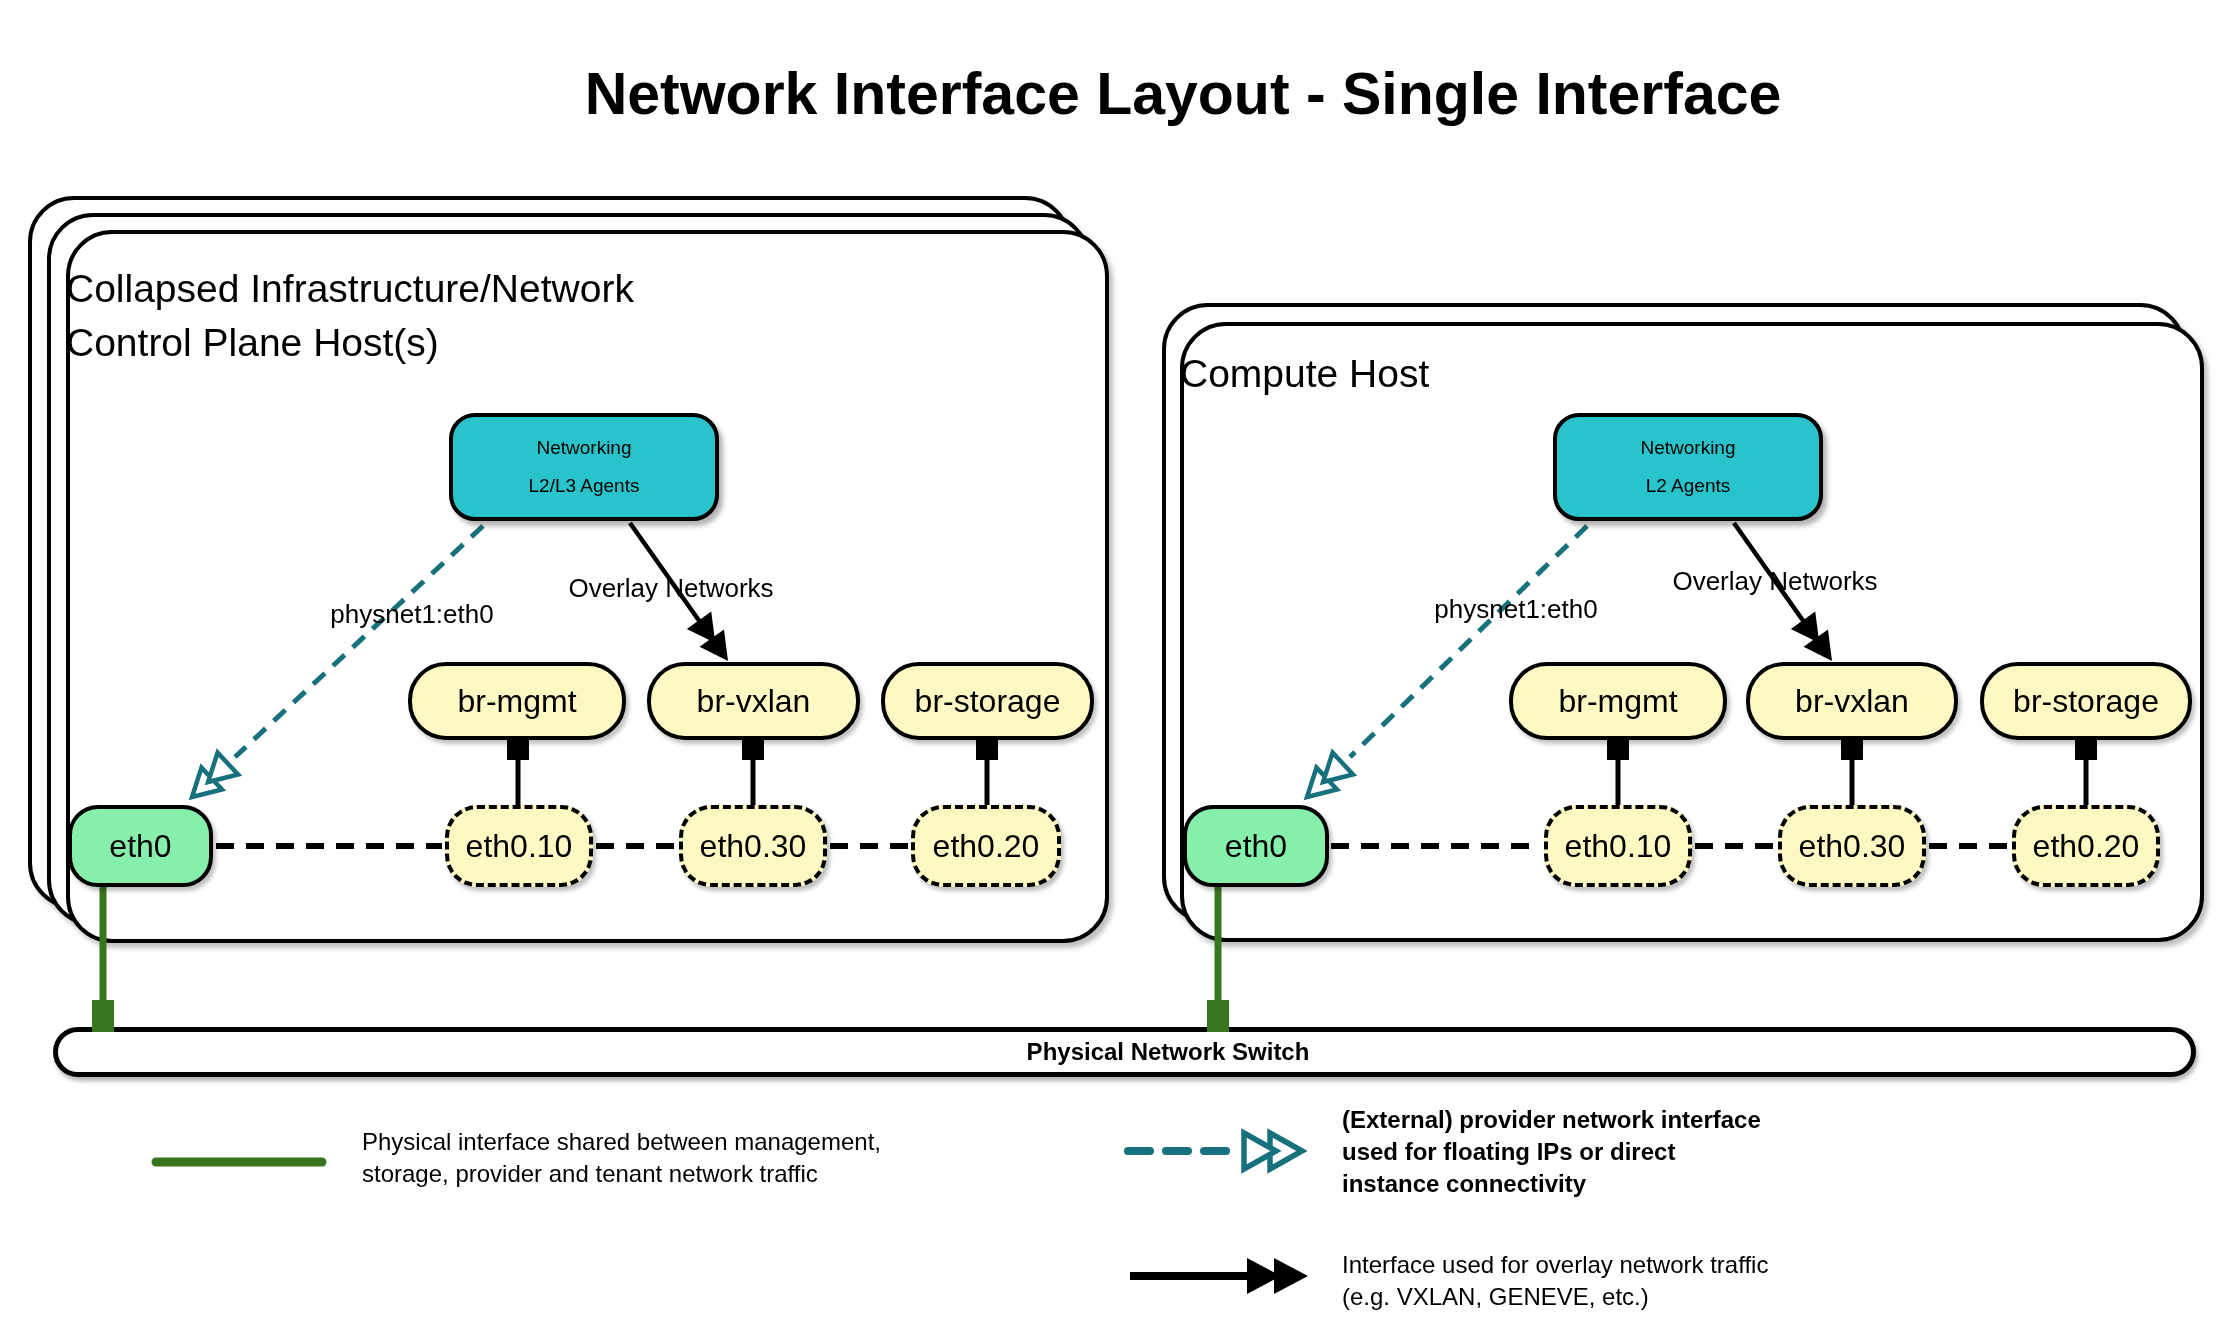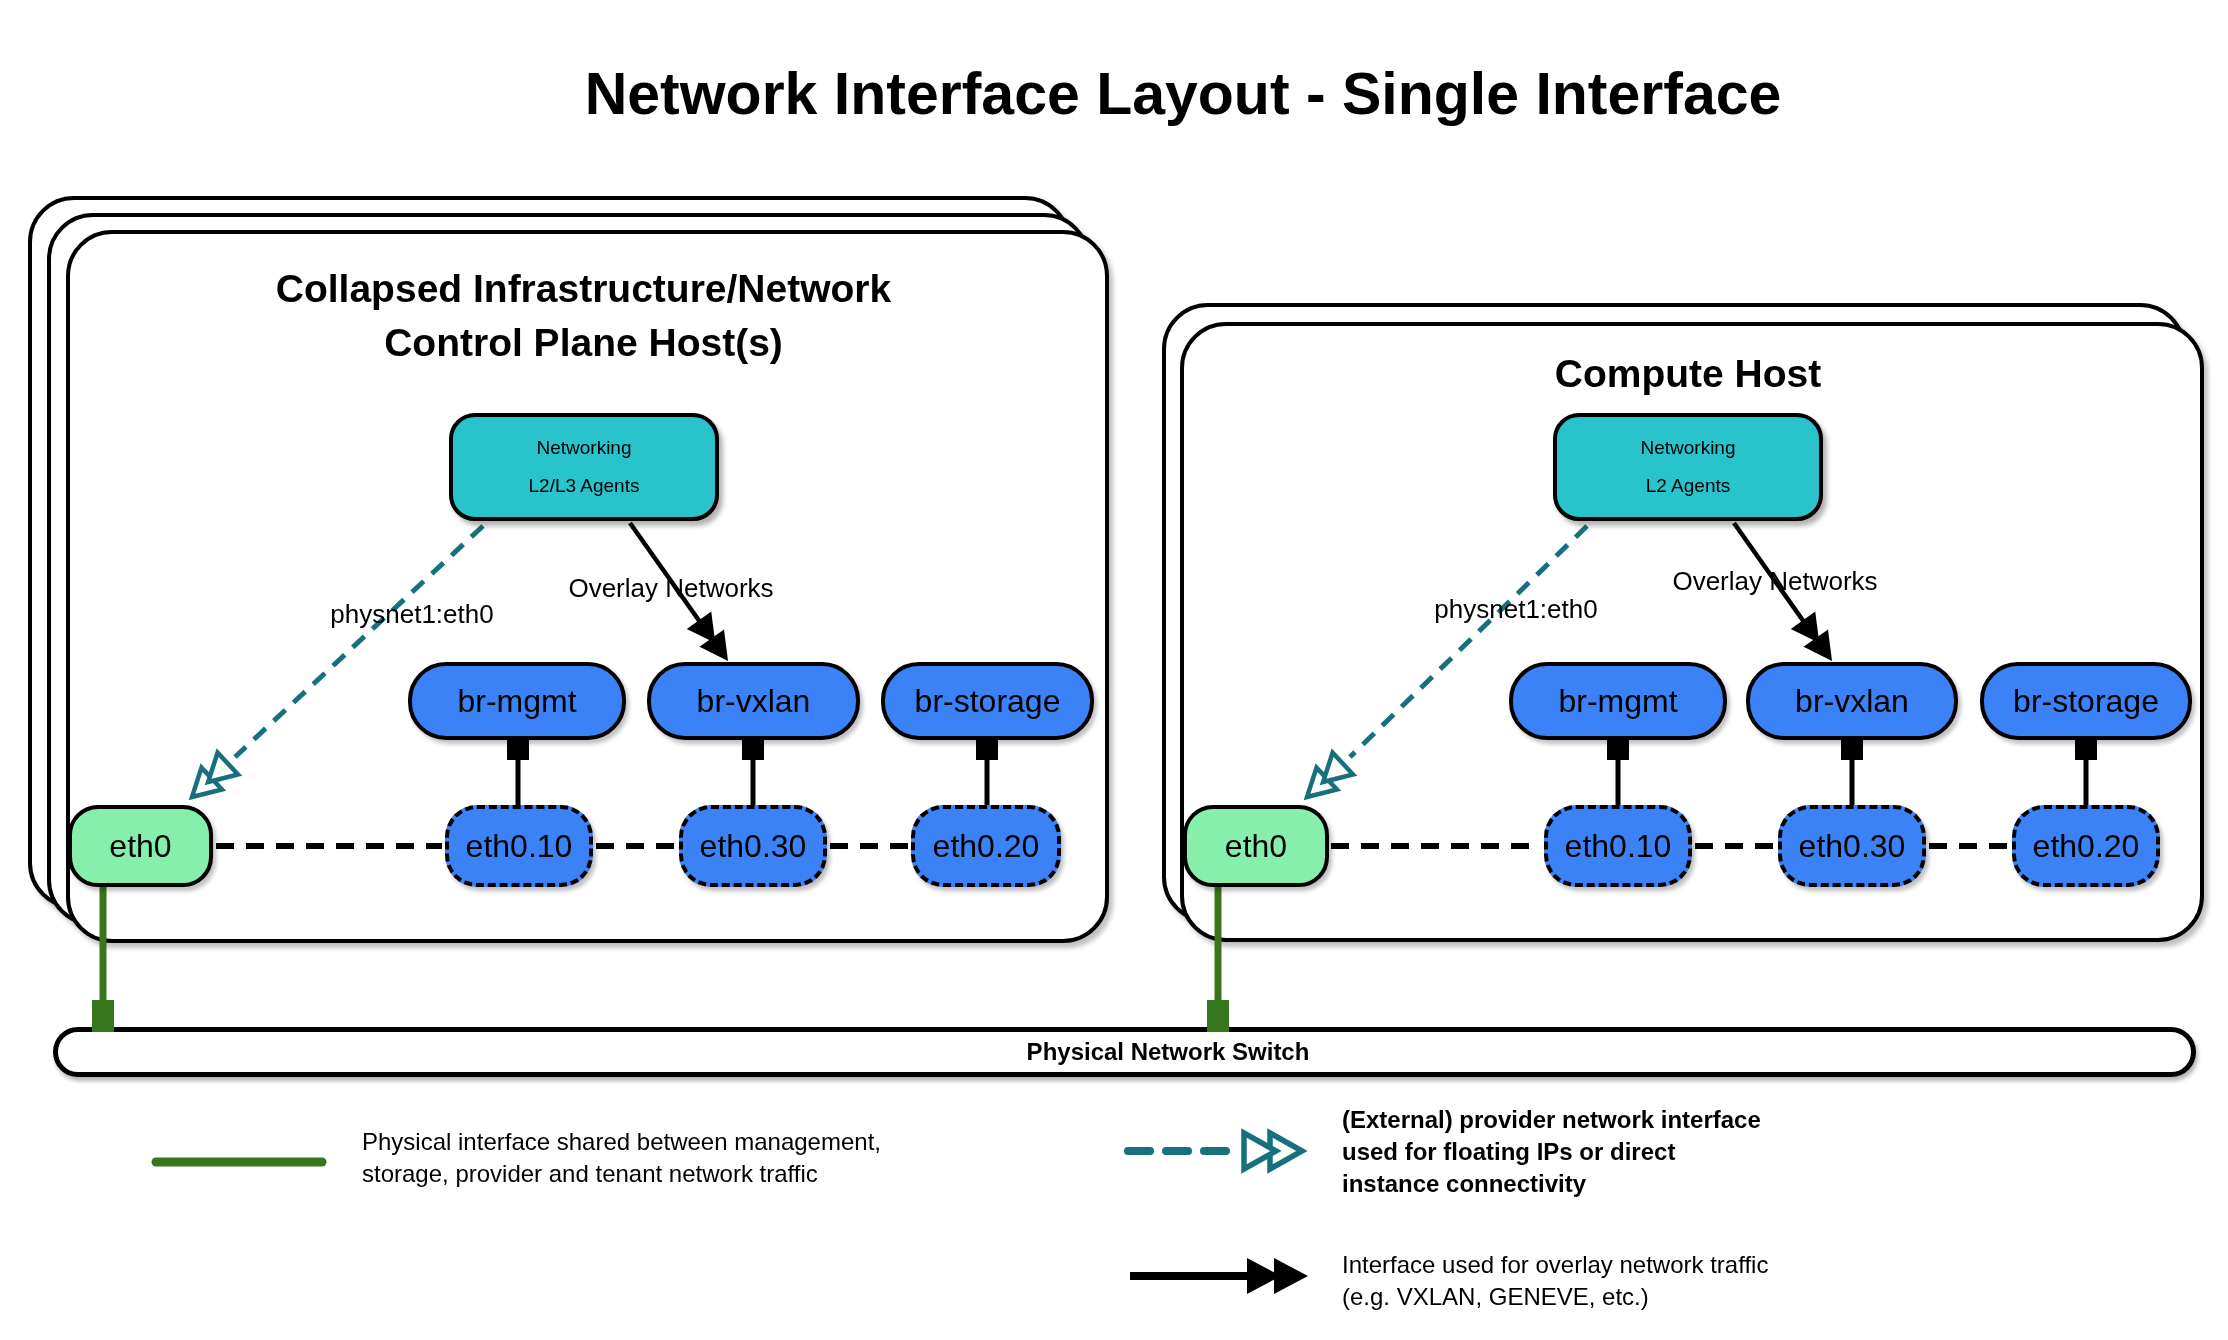--- a/index.html
+++ b/index.html
@@ -21,29 +21,29 @@
   .host-layer {
     position: absolute;
     background: #fff;
     border: 4px solid #000;
     border-radius: 46px;
     box-shadow: 4px 5px 5px rgba(0,0,0,0.25);
     z-index: 1;
   }
   .host-title {
     position: absolute;
-    font-size: 39px; font-weight: bold; line-height: 54px;
-    text-align: center; white-space: pre-line;
+    font-size: 39px; font-weight: normal; line-height: 54px;
+    white-space: pre-line;
     z-index: 3;
   }
   svg.wires { position: absolute; left: 0; top: 0; z-index: 2; pointer-events: none; }
   .node {
     position: absolute;
     box-sizing: border-box;
-    background: #3b82f6;
+    background: #fef9c3;
     border: 4px solid #000;
     border-radius: 38px;
     display: flex; align-items: center; justify-content: center;
     font-size: 32px;
     box-shadow: 3px 4px 4px rgba(0,0,0,0.25);
     z-index: 3;
   }
   .node.agent {
     background: #29c4cb;
     border-radius: 26px;

